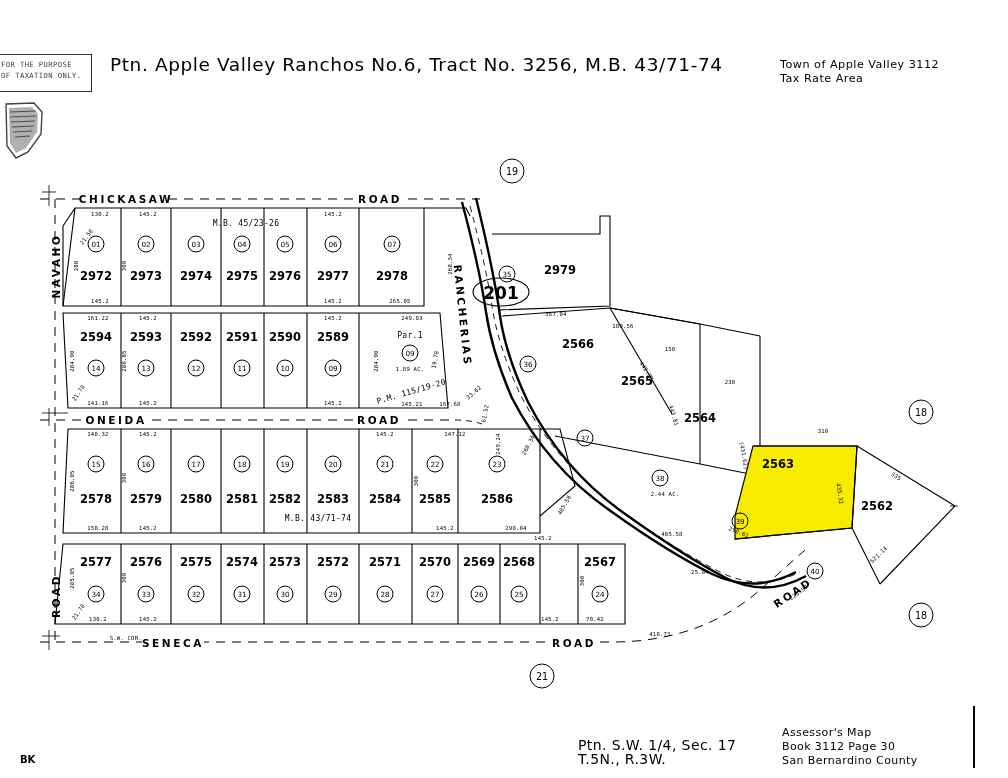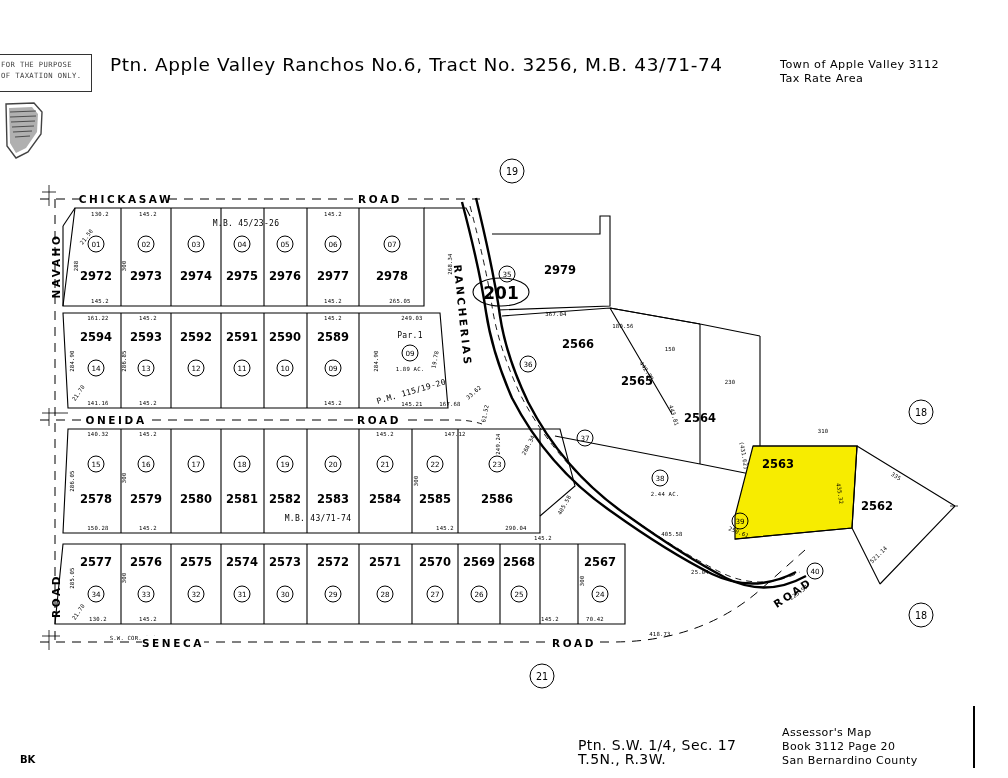--- a/index.html
+++ b/index.html
@@ -432,18 +432,18 @@
     </g>
   </svg>
 
   <div class="bk">BK</div>
   <div class="foot-mid">
     <div>Ptn. S.W. 1/4, Sec. 17</div>
     <div>T.5N., R.3W.</div>
   </div>
   <div class="foot-right">
     <div>Assessor's Map</div>
-    <div>Book 3112 Page 20</div>
+    <div>Book 3112 Page 30</div>
     <div>San Bernardino County</div>
   </div>
   <div class="foot-rule"></div>
 
 </div>
 
 </body></html>

